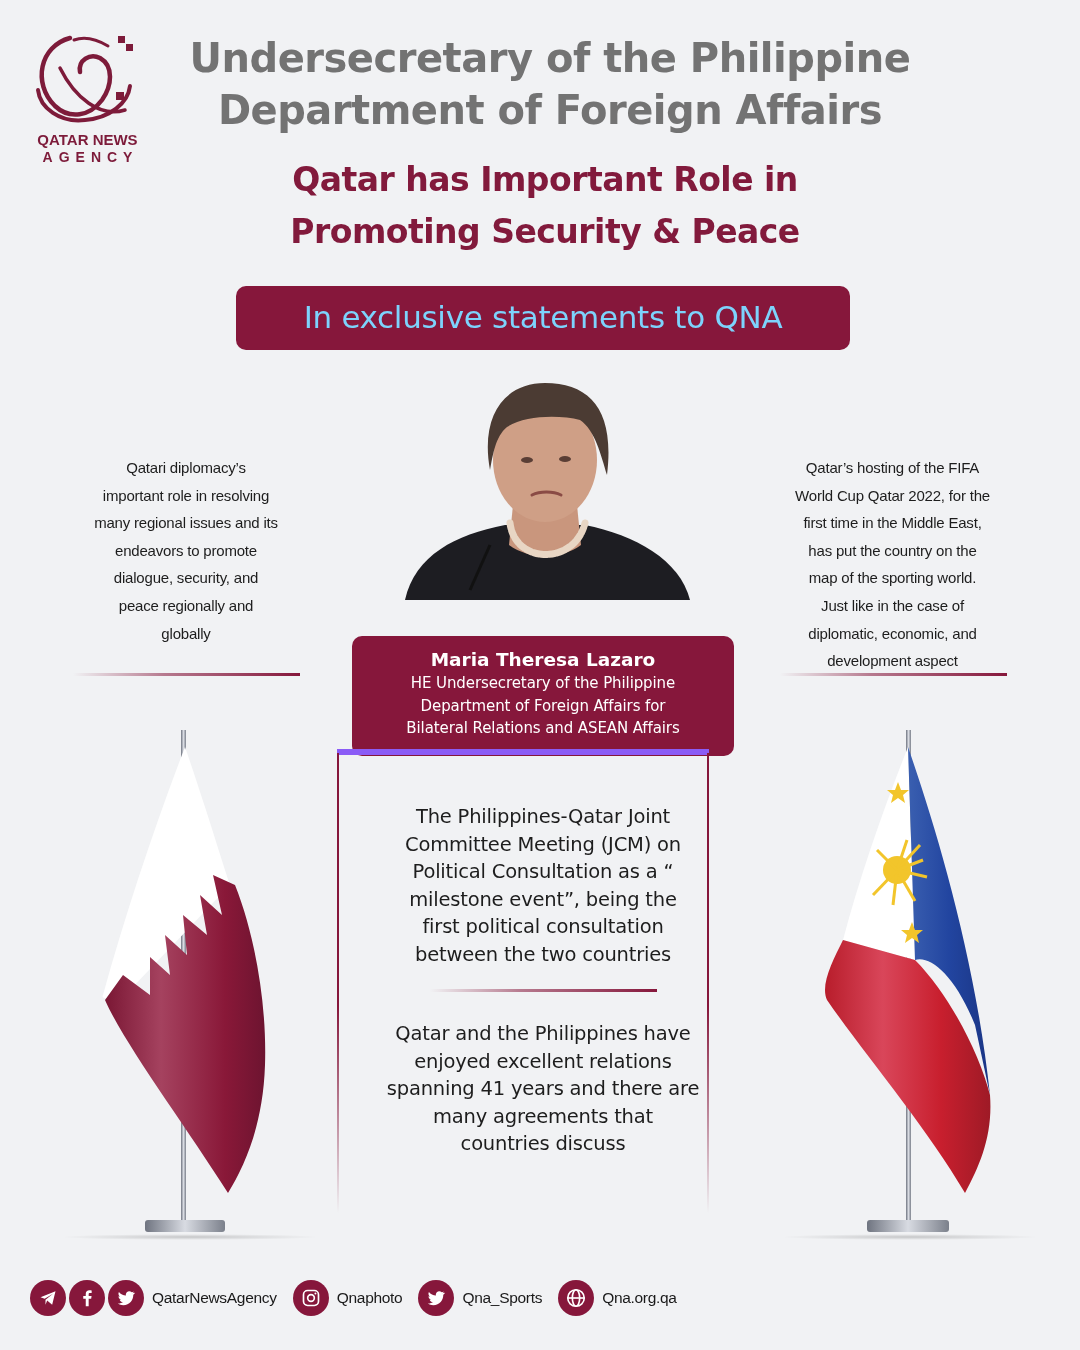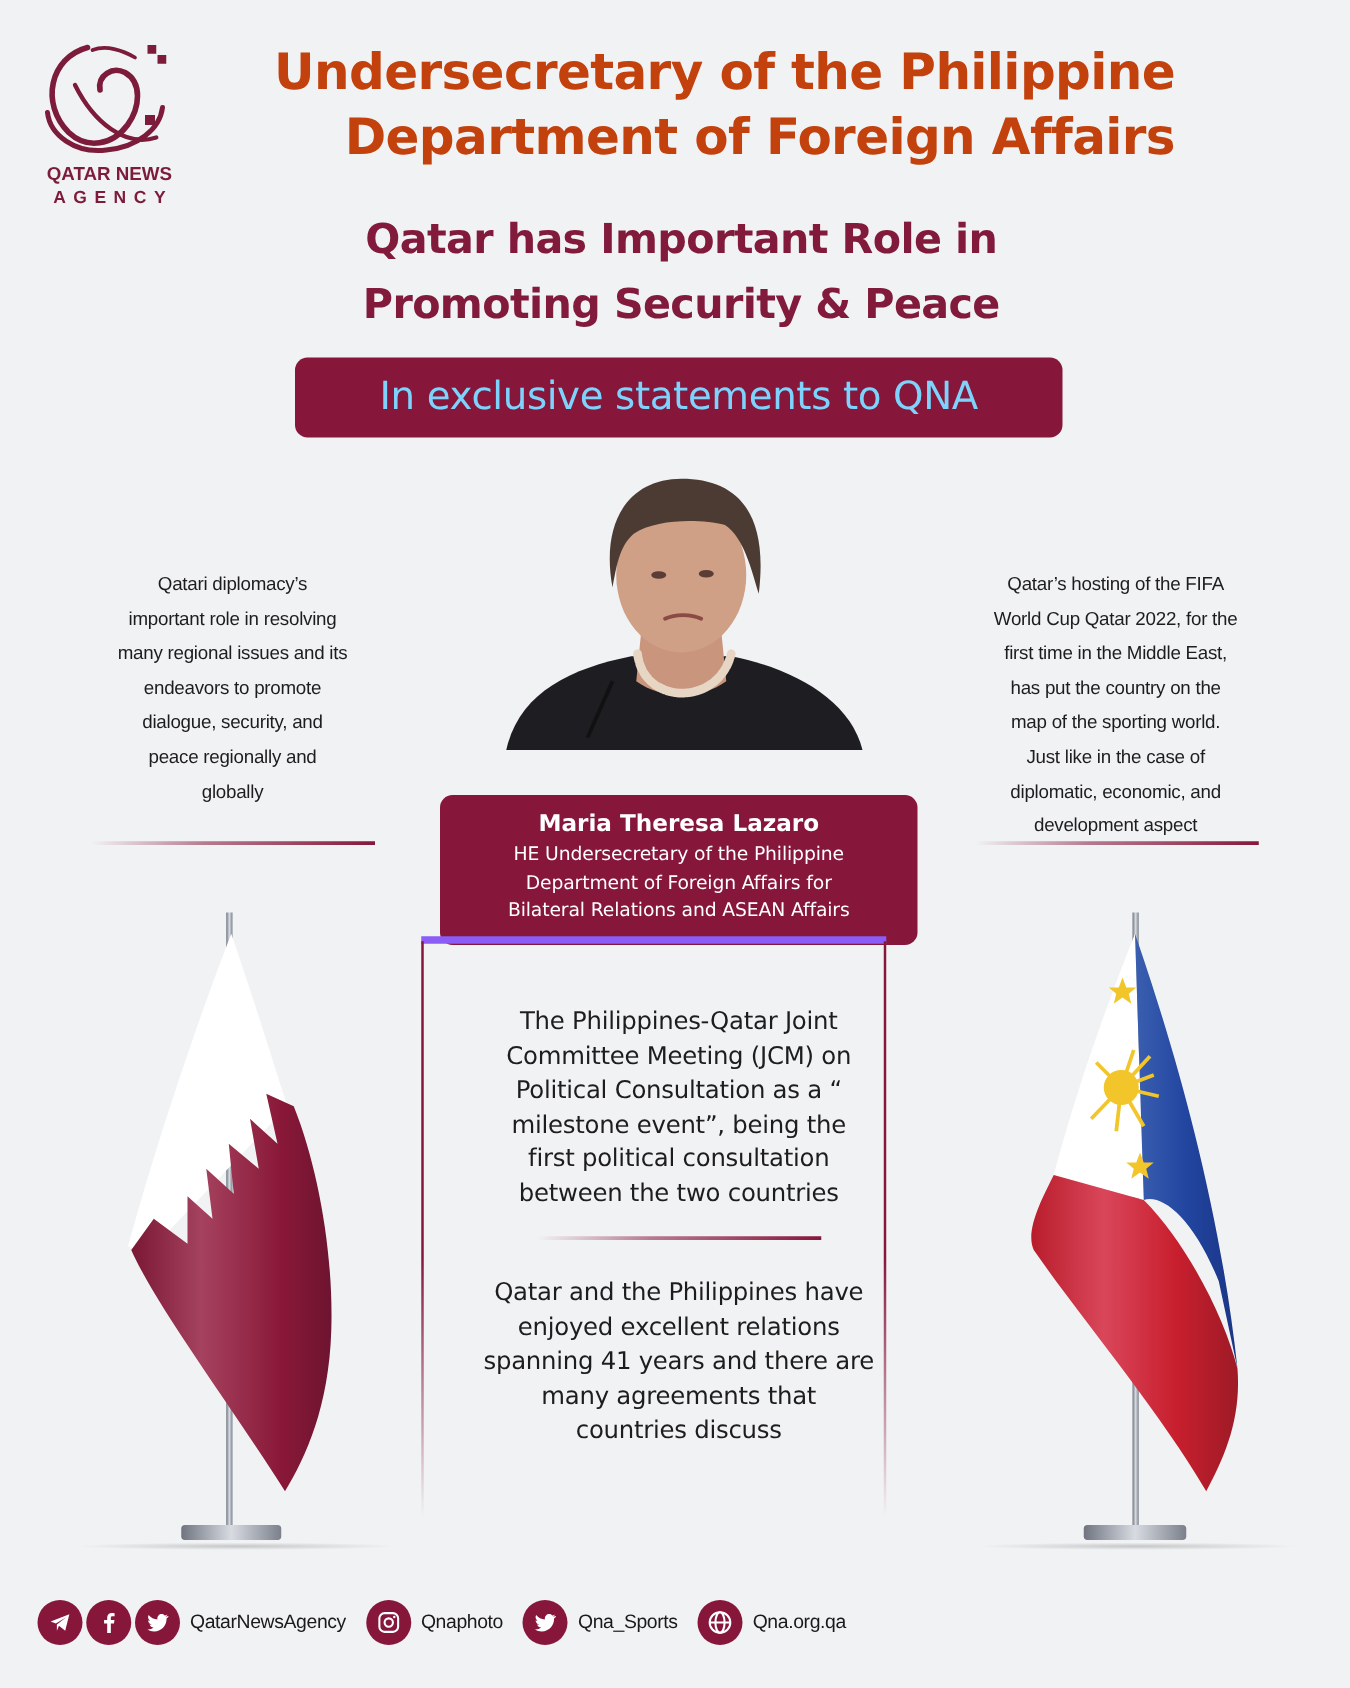--- a/index.html
+++ b/index.html
@@ -22,23 +22,23 @@
     color: #7d1b3a; letter-spacing: 0px;
   }
   .logo-text2 {
     position: absolute; left: 0; top: 121px; width: 115px; text-align: center;
     font-family: "Liberation Sans", sans-serif; font-weight: bold; font-size: 14px;
     color: #7d1b3a; letter-spacing: 6px; padding-left: 6px;
   }
 
   
   .headline {
-    left: 160px; width: 780px; text-align: right;
+    left: 160px; width: 780px; text-align: center;
     font-family: "DejaVu Sans", sans-serif; font-weight: bold;
-    color: #c2410c; font-size: 40px; line-height: 52px; letter-spacing: -0.5px;
+    color: #737373; font-size: 40px; line-height: 52px; letter-spacing: -0.5px;
   }
   .subhead {
     left: 200px; width: 690px; text-align: center;
     font-family: "DejaVu Sans", sans-serif; font-weight: bold;
     color: #821a3c; font-size: 33px; line-height: 52px; letter-spacing: -0.5px;
   }
 
   
   #banner {
     left: 236px; top: 286px; width: 614px; height: 64px;
@@ -126,21 +126,21 @@
   </svg>
   <div class="logo-text1">QATAR NEWS</div>
   <div class="logo-text2">AGENCY</div>
 </div>
 
 <div class="abs headline" style="top:32px;">
   <div>Undersecretary of the Philippine</div>
   <div>Department of Foreign Affairs</div>
 </div>
 
-<div class="abs subhead" style="top:154px;margin-top:11px;">
+<div class="abs subhead" style="top:154px;">
   <div>Qatar has Important Role in</div>
   <div>Promoting Security &amp; Peace</div>
 </div>
 
 <div id="banner" class="abs">In exclusive statements to QNA</div>
 
 <div class="abs quote" style="left:30px; top:426px; width:312px;">
   <div>Qatari diplomacy’s</div>
   <div>important role in resolving</div>
   <div>many regional issues and its</div>

